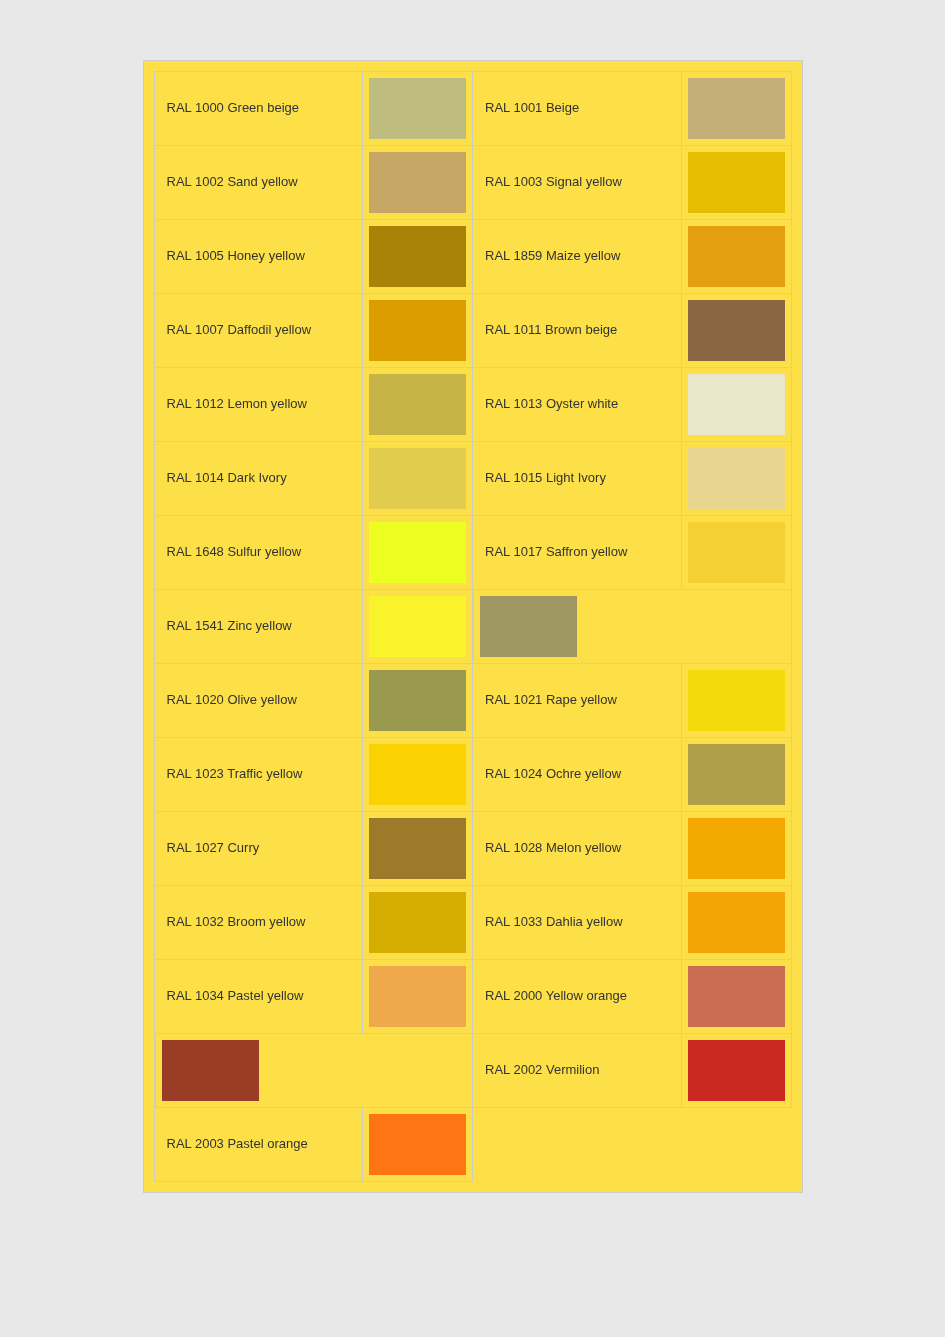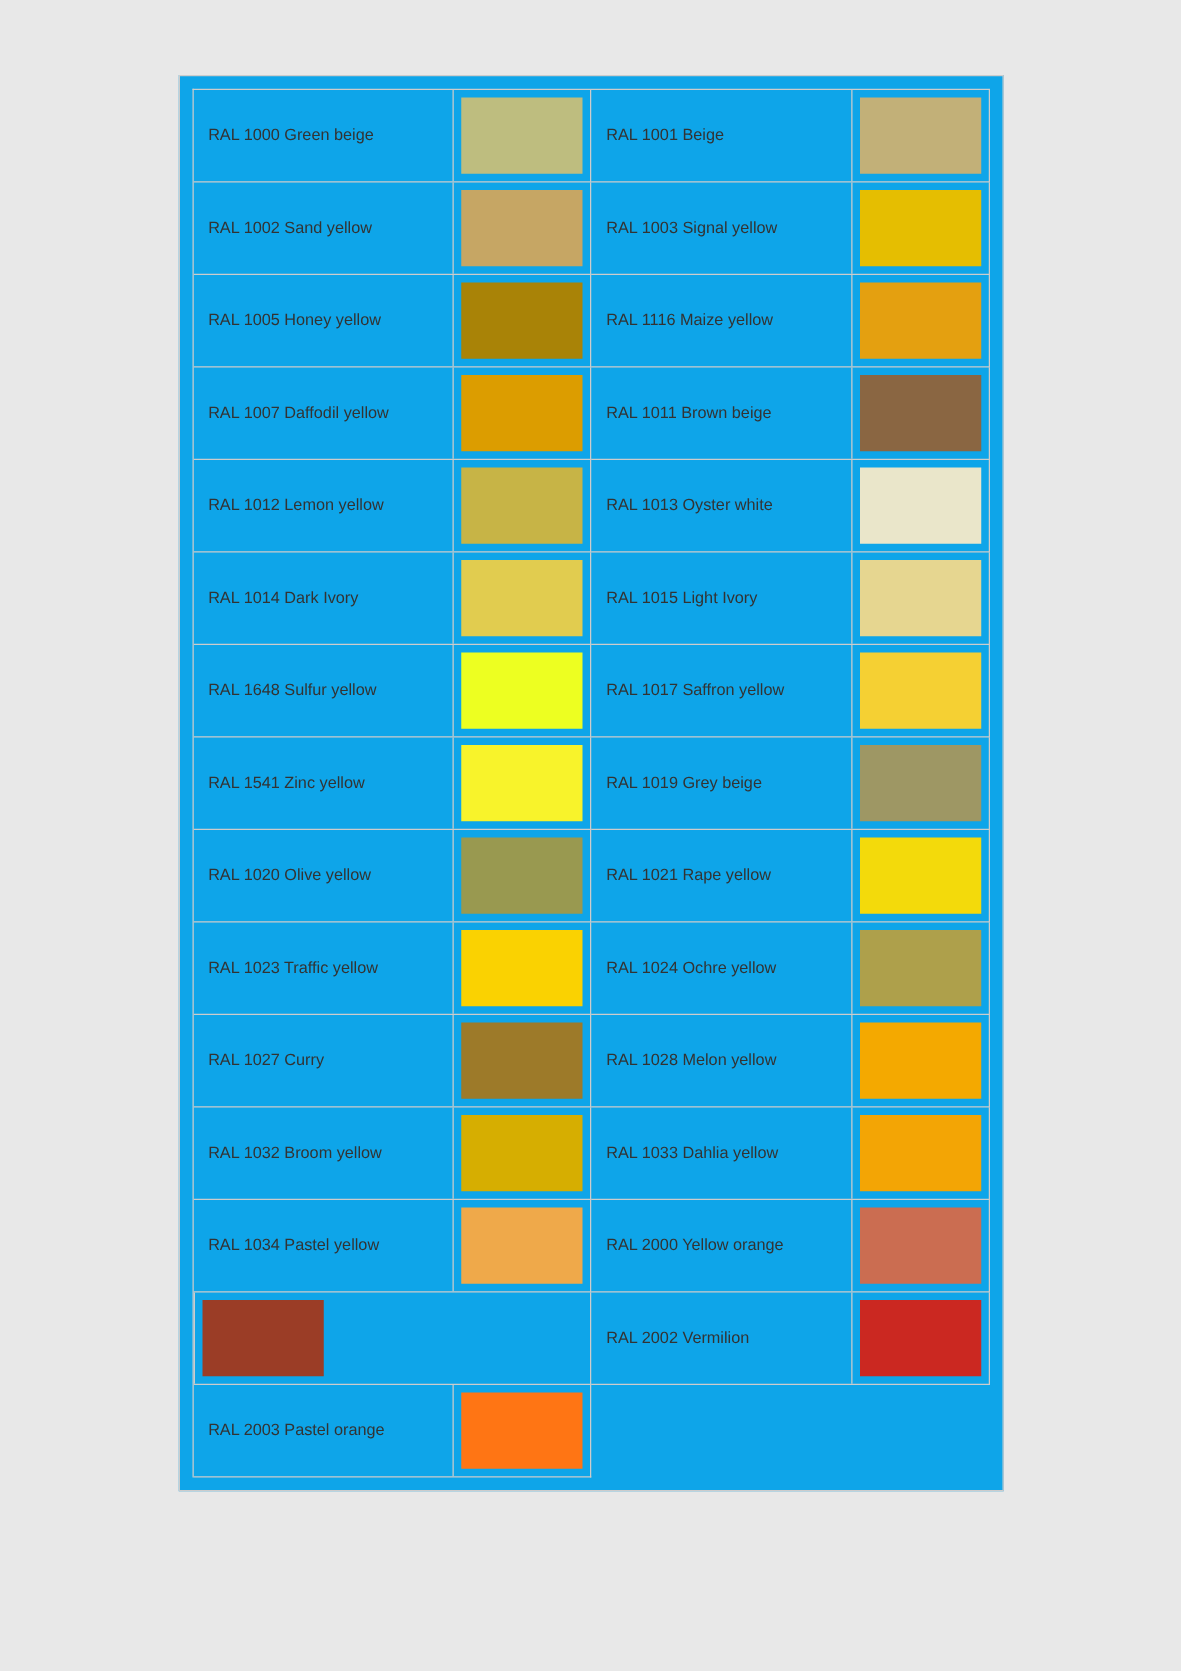--- a/index.html
+++ b/index.html
@@ -4,21 +4,21 @@
   <style>
     * { box-sizing: border-box; margin: 0; padding: 0; }
     body {
       background: #e8e8e8;
       font-family: Arial, sans-serif;
       display: flex;
       justify-content: center;
       padding: 60px 20px;
     }
     .container {
-      background: #0ea5e9;
+      background: #fde047;
       border: 1px solid #cccccc;
       width: 660px;
       padding: 10px;
     }
     .grid {
       display: grid;
       grid-template-columns: 1fr 1fr;
       border-top: 1px solid #cccccc;
       border-left: 1px solid #cccccc;
     }
@@ -81,21 +81,21 @@
           <div class="cell-swatch-inner" style="background-color: rgb(229, 190, 1);"></div>
         </div>
       </div>
       <div class="cell">
         <div class="cell-label">RAL 1005 Honey yellow</div>
         <div class="cell-swatch">
           <div class="cell-swatch-inner" style="background-color: rgb(169, 131, 7);"></div>
         </div>
       </div>
       <div class="cell">
-        <div class="cell-label">RAL 1116 Maize yellow</div>
+        <div class="cell-label">RAL 1859 Maize yellow</div>
         <div class="cell-swatch">
           <div class="cell-swatch-inner" style="background-color: rgb(228, 160, 16);"></div>
         </div>
       </div>
       <div class="cell">
         <div class="cell-label">RAL 1007 Daffodil yellow</div>
         <div class="cell-swatch">
           <div class="cell-swatch-inner" style="background-color: rgb(220, 157, 0);"></div>
         </div>
       </div>
@@ -141,21 +141,20 @@
           <div class="cell-swatch-inner" style="background-color: rgb(245, 208, 51);"></div>
         </div>
       </div>
       <div class="cell">
         <div class="cell-label">RAL 1541 Zinc yellow</div>
         <div class="cell-swatch">
           <div class="cell-swatch-inner" style="background-color: rgb(248, 243, 43);"></div>
         </div>
       </div>
       <div class="cell">
-        <div class="cell-label">RAL 1019 Grey beige</div>
         <div class="cell-swatch">
           <div class="cell-swatch-inner" style="background-color: rgb(158, 151, 100);"></div>
         </div>
       </div>
       <div class="cell">
         <div class="cell-label">RAL 1020 Olive yellow</div>
         <div class="cell-swatch">
           <div class="cell-swatch-inner" style="background-color: rgb(153, 153, 80);"></div>
         </div>
       </div>

